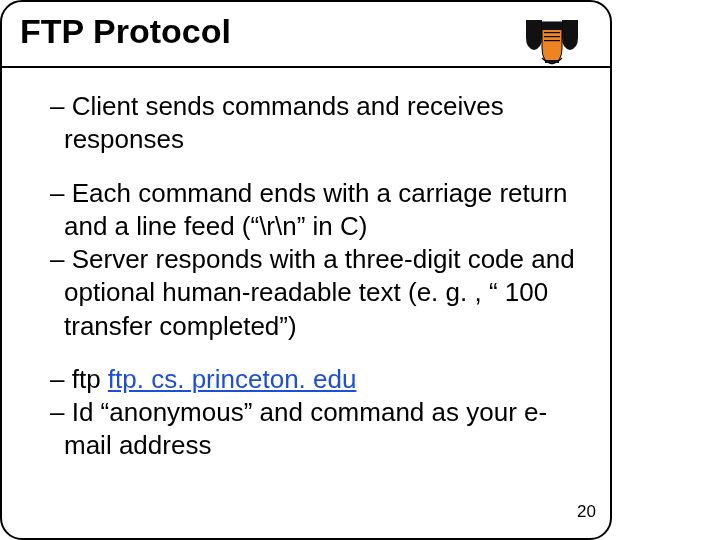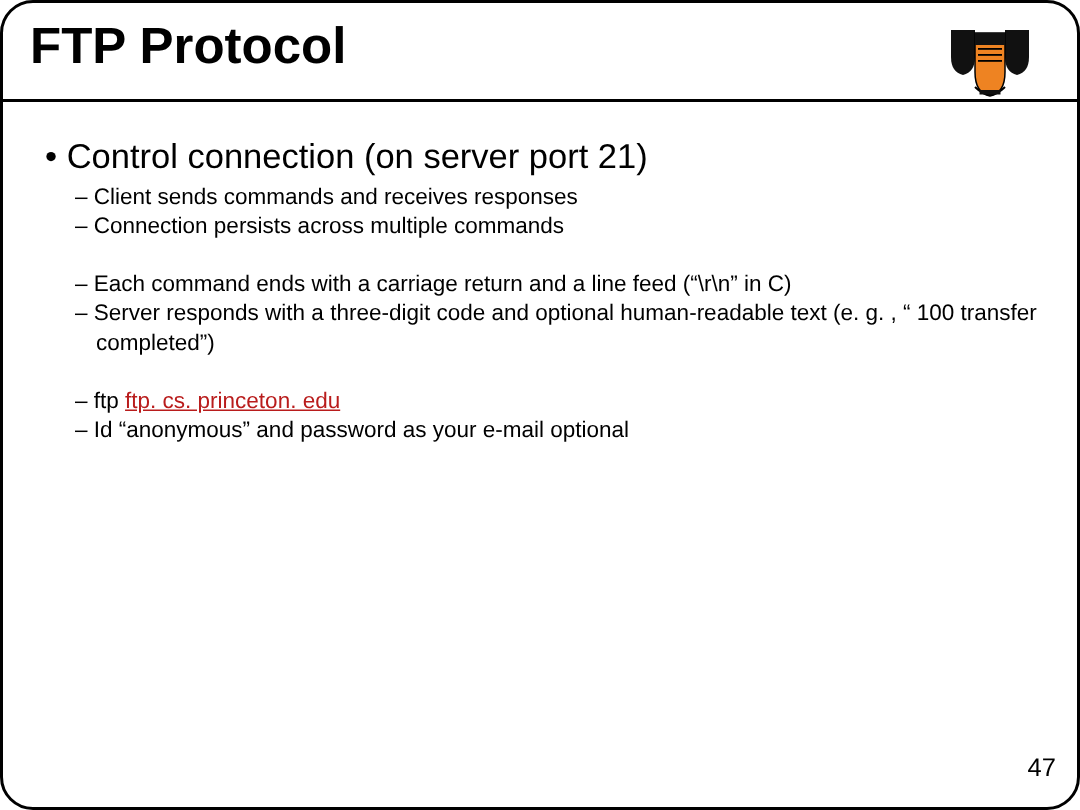--- a/index.html
+++ b/index.html
@@ -5,21 +5,21 @@
   * { margin: 0; padding: 0; box-sizing: border-box; }
   body {
     width: 720px;
     height: 540px;
     background: #fff;
     font-family: Arial, Helvetica, sans-serif;
     position: relative;
     overflow: hidden;
   }
   .slide {
-    width: 720px;
+    width: 612px;
     height: 540px;
     border: 2px solid #000;
     border-radius: 22px;
     position: relative;
     background: #fff;
   }
   .title-wrap {
     position: absolute;
     top: 10px;
     left: 18px;
@@ -55,27 +55,27 @@
   }
   .b1 {
     font-size: 23px;
     line-height: 1.25;
     margin-bottom: 3px;
     text-indent: -14px;
     padding-left: 14px;
   }
   .b1 .bullet { color: #000; }
   .sub {
-    font-size: 15px;
+    font-size: 26px;
     line-height: 1.28;
     padding-left: 34px;
     text-indent: -14px;
   }
   .gap { height: 20px; }
-  .link { color: #b91c1c; text-decoration: underline; }
+  .link { color: #1d4ed8; text-decoration: underline; }
   .pagenum {
     position: absolute;
     right: 14px;
     bottom: 16px;
     font-size: 17px;
     color: #000;
   }
 </style>
 </head>
 <body>
@@ -98,44 +98,38 @@
         <rect x="24" y="20" width="16" height="1.2" fill="#000"></rect>
         <rect x="24" y="24" width="16" height="1.2" fill="#000"></rect>
         <path d="M22 42 q10 10 20 0" fill="none" stroke="#000" stroke-width="1.3"></path>
         <rect x="25" y="44" width="14" height="3" fill="#111"></rect>
       </g>
     </svg>
   </div>
 
   <div class="content">
 
-    <div class="b1">
-      <span class="bullet">• </span><span>Control connection (on server port 21)</span>
-    </div>
     <div class="sub">
       <span>– </span><span>Client sends commands and receives responses</span>
-    </div>
-    <div class="sub">
-      <span>– </span><span>Connection persists across multiple commands</span>
     </div>
 
     <div class="gap"></div>
 
     <div class="sub">
       <span>– </span><span>Each command ends with a carriage return and a line feed (“\r\n” in C)</span>
     </div>
     <div class="sub">
       <span>– </span><span>Server responds with a three-digit code and optional human-readable text (e. g. , “ 100 transfer completed”)</span>
     </div>
 
     <div class="gap"></div>
 
     <div class="sub">
       <span>– </span><span>ftp </span><span class="link">ftp. cs. princeton. edu</span>
     </div>
     <div class="sub">
-      <span>– </span><span>Id “anonymous” and password as your e-mail optional</span>
+      <span>– </span><span>Id “anonymous” and command as your e-mail address</span>
     </div>
 
   </div>
 
-  <div class="pagenum">47</div>
+  <div class="pagenum">20</div>
 </div>
 
 </body></html>

